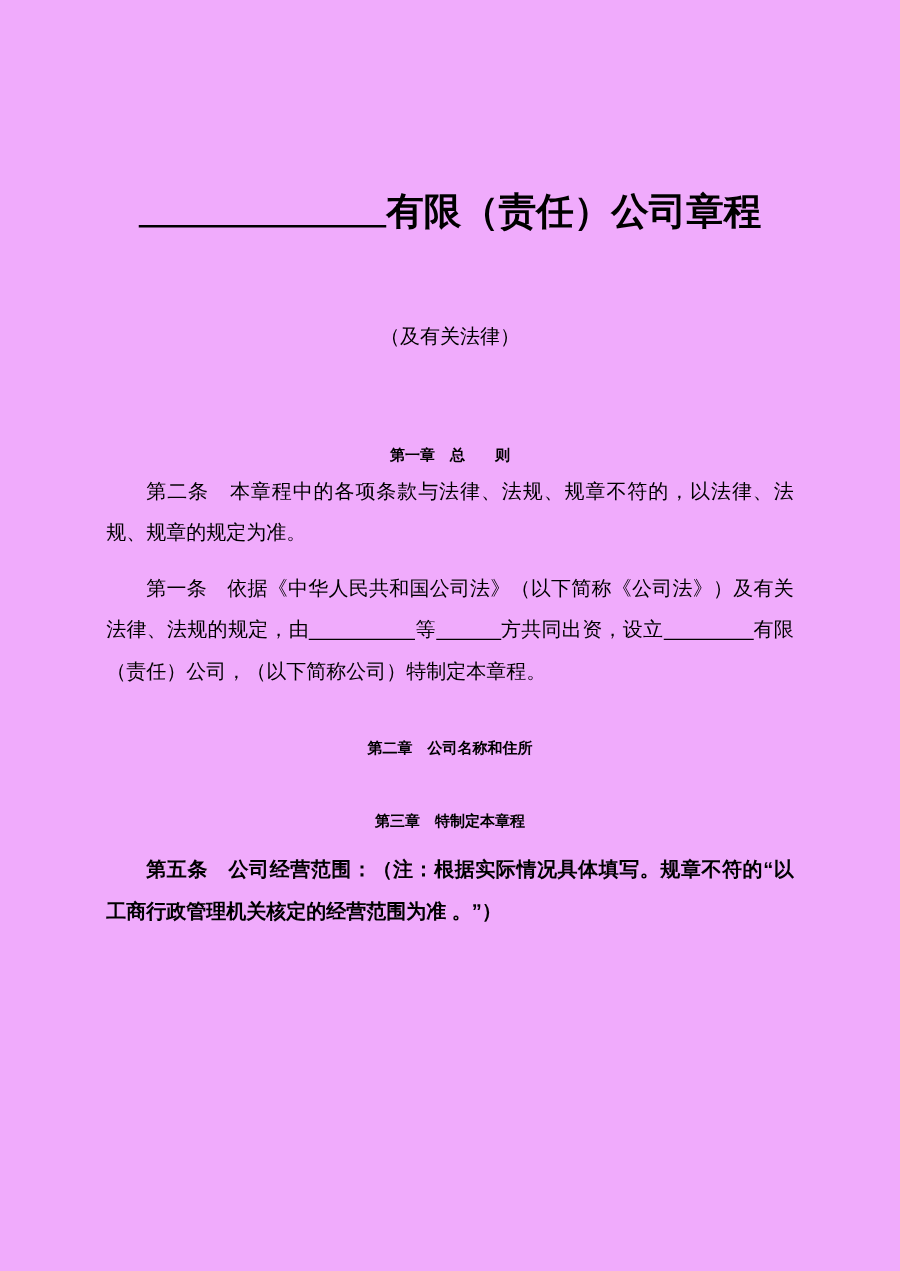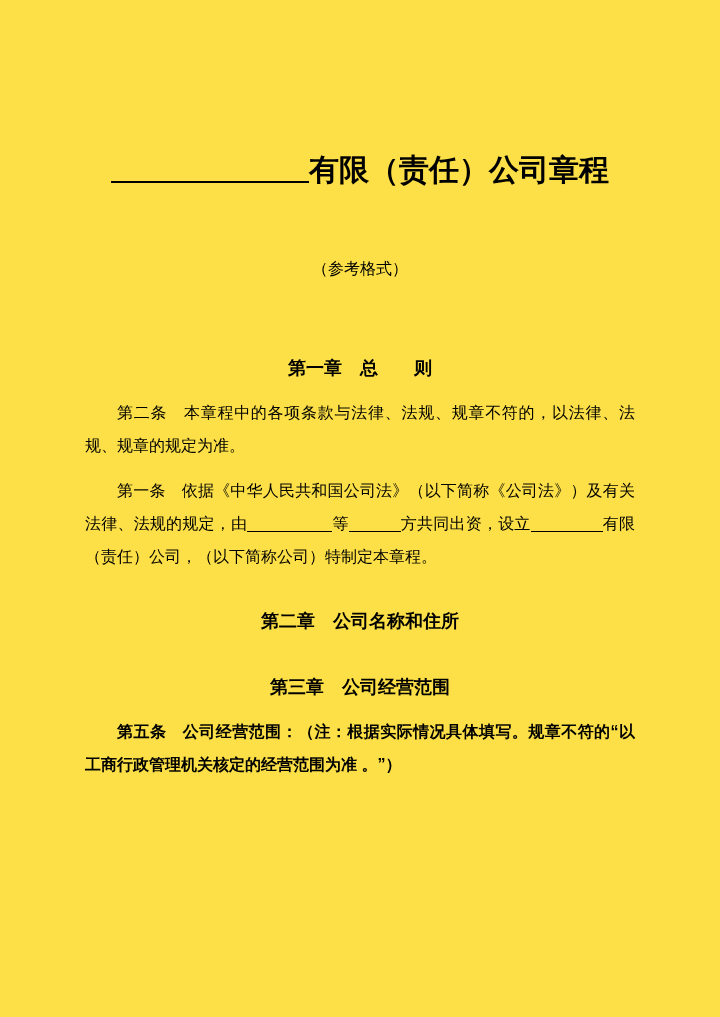--- a/index.html
+++ b/index.html
@@ -1,21 +1,21 @@
 <!DOCTYPE html>
 <html><head>
 <meta charset="utf-8">
 <style>
   html, body { margin: 0; padding: 0; background: #ffffff; }
   .page {
     position: relative;
     width: 720px;
     height: 1017px;
     margin: 0;
-    background: #fde047;
+    background: #f0abfc;
     color: #000000;
     font-family: "Liberation Serif", "DejaVu Serif", serif;
     box-sizing: border-box;
     padding: 0 85px;
     overflow: hidden;
   }
   .doc-title {
     margin: 0;
     padding-top: 150px;
     font-size: 30px;
@@ -23,22 +23,22 @@
     line-height: 1.35;
     text-align: center;
     white-space: nowrap;
   }
   .subtitle {
     margin: 68px 0 0 0;
     font-size: 16px;
     text-align: center;
   }
   .chapter-heading {
-    margin: 16px;
-    font-size: 18px;
+    margin: 4px;
+    font-size: 12px;
     font-weight: bold;
     text-align: center;
     font-family: "Liberation Sans", "DejaVu Sans", sans-serif;
   }
   .ch1 { margin-top: 76px; }
   .ch2 { margin-top: 36px; }
   .ch3 { margin-top: 42px; }
   .para {
     margin: 0;
     font-size: 16px;
@@ -69,29 +69,29 @@
   .blank-name { width: 215px; }
   .blank-addr { width: 262px; }
 </style>
 </head>
 <body>
 
 <div class="page">
 
   <h1 class="doc-title"><span class="blank blank-title"></span><span>有限（责任）公司章程</span></h1>
 
-  <p class="subtitle">（参考格式）</p>
+  <p class="subtitle">（及有关法律）</p>
 
   <h2 class="chapter-heading ch1">第一章　总　　则</h2>
 
   <p class="para p2">第二条　本章程中的各项条款与法律、法规、规章不符的，以法律、法规、规章的规定为准。</p>
 
   <p class="para p1"><span>第一条　依据《中华人民共和国公司法》（以下简称《公司法》）及有关法律、法规的规定，由</span><span class="blank blank-a"></span><span>等</span><span class="blank blank-b"></span><span>方共同出资，设立</span><span class="blank blank-c"></span><span>有限（责任）公司，（以下简称公司）特制定本章程。</span></p>
 
   <h2 class="chapter-heading ch2">第二章　公司名称和住所</h2>
 
 
 
-  <h2 class="chapter-heading ch3">第三章　公司经营范围</h2>
+  <h2 class="chapter-heading ch3">第三章　特制定本章程</h2>
 
   <p class="para p5">第五条　公司经营范围：（注：根据实际情况具体填写。规章不符的“以工商行政管理机关核定的经营范围为准 。”）</p>
 
 </div>
 
 </body></html>

